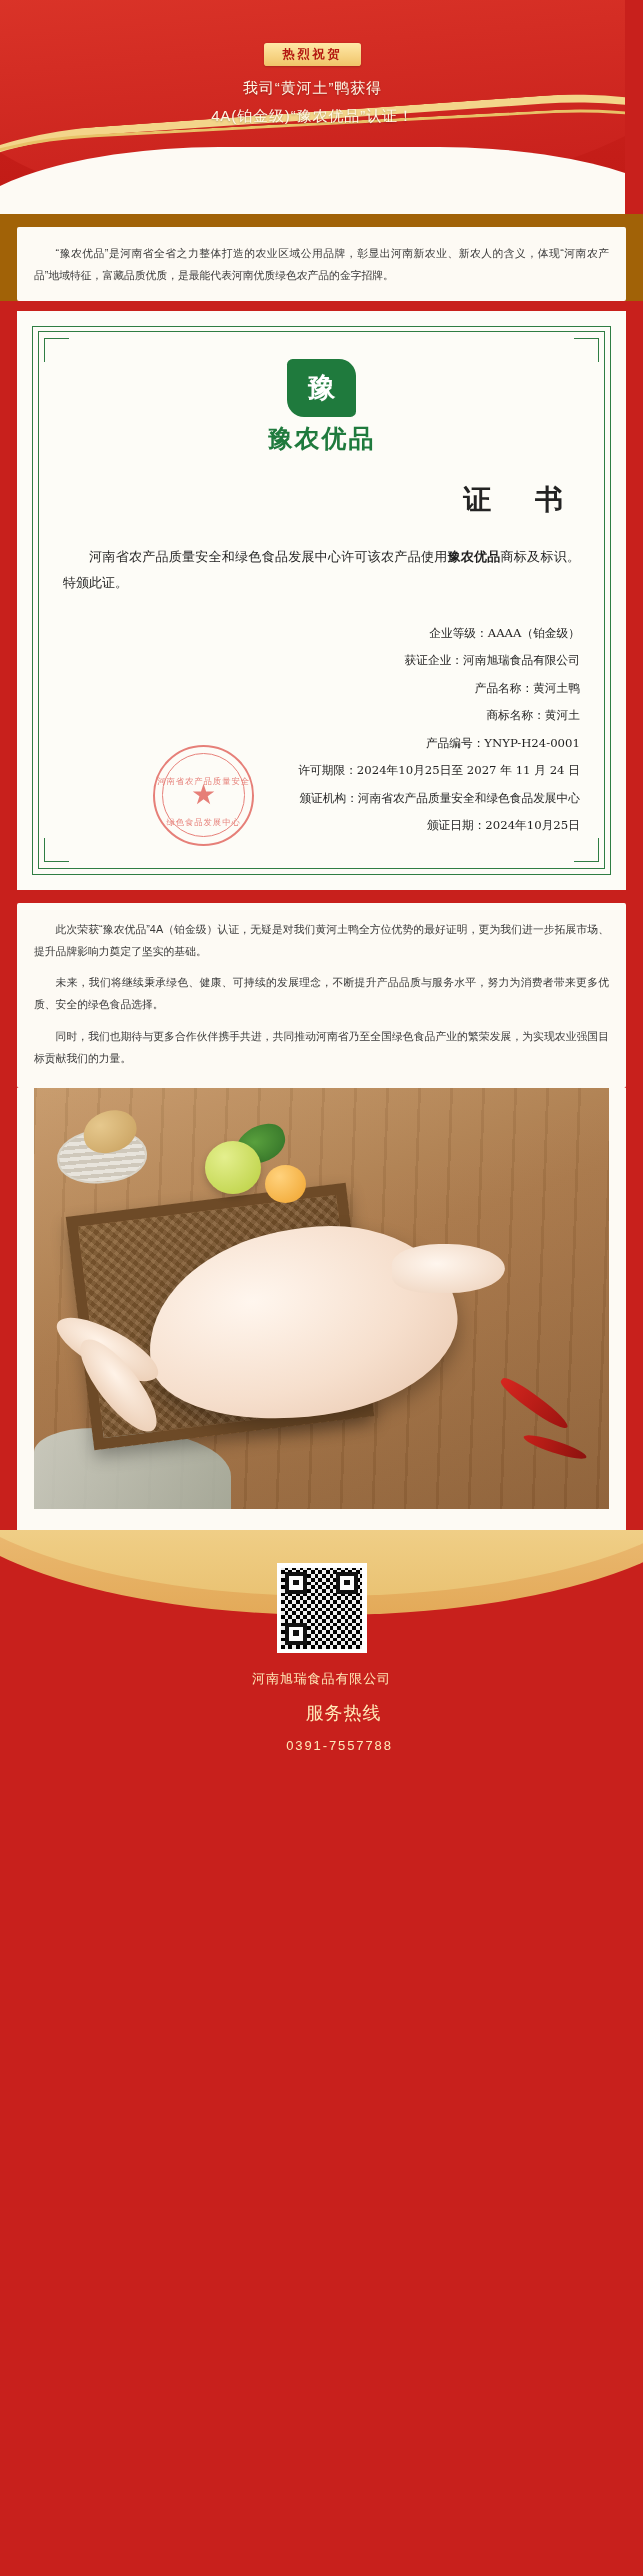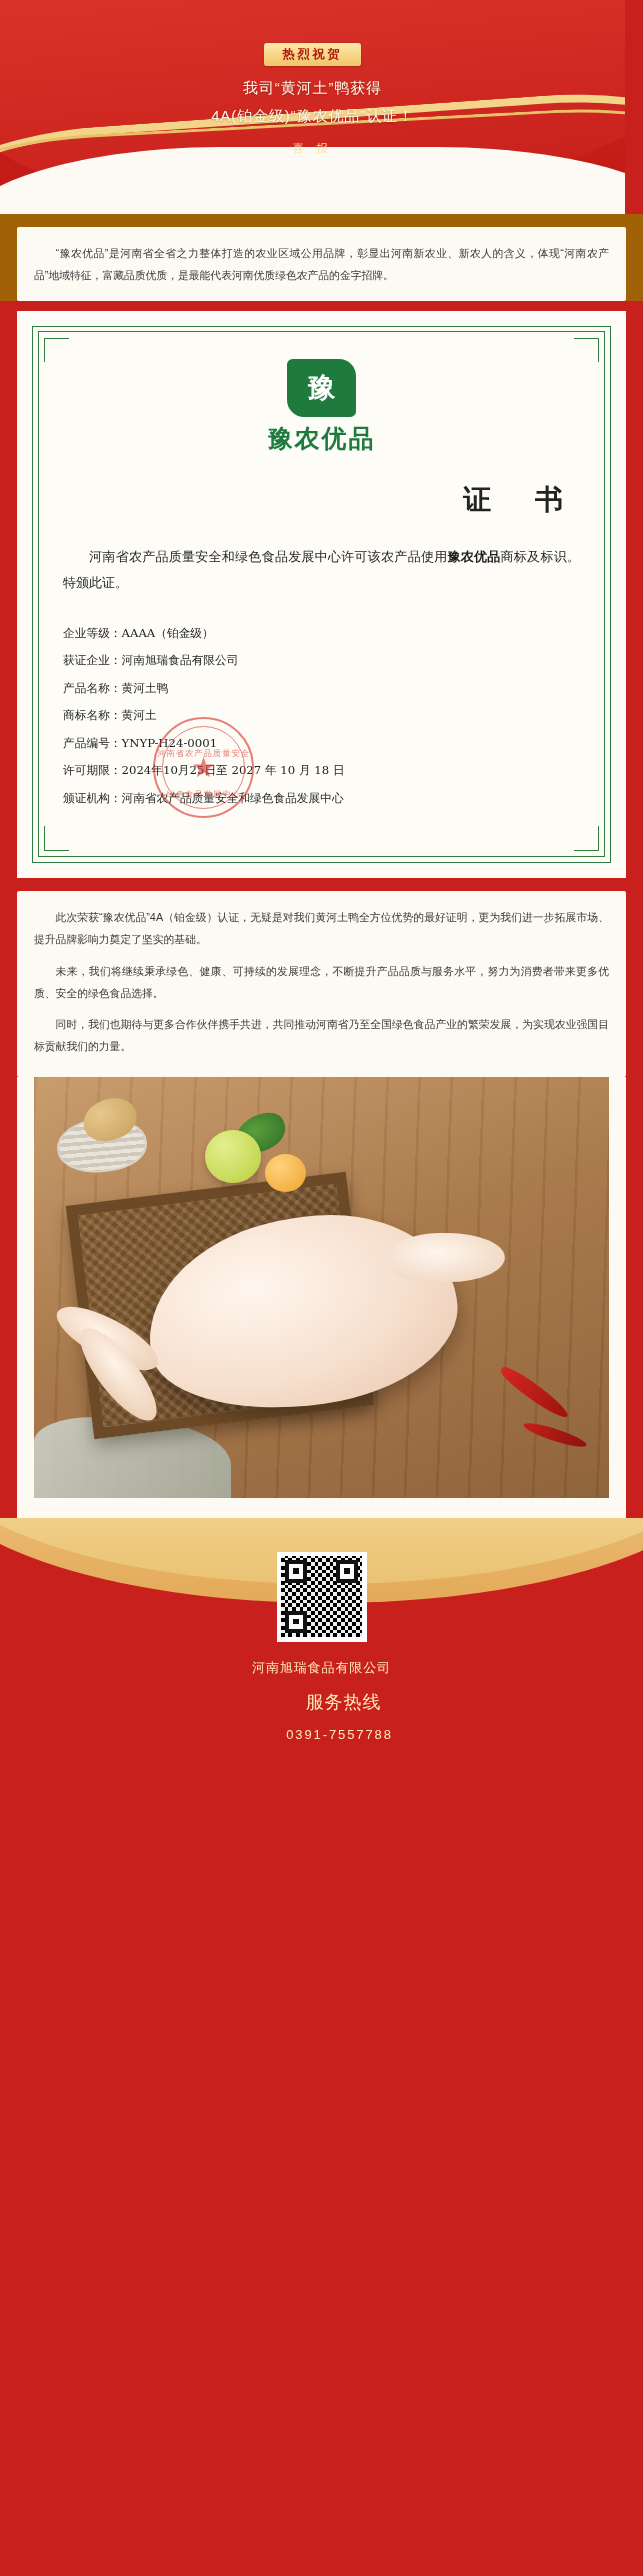--- a/index.html
+++ b/index.html
@@ -191,21 +191,21 @@
   }
   .cert-body b { font-weight: bold; }
   .cert-fields {
     margin-top: 24.4px;
     font-size: 11.7px;
     line-height: 2.35;
     color: #1f1f1f;
     font-family: "DejaVu Serif", serif;
     position: relative;
   }
-  .cert-field { white-space: nowrap; }
+  .cert-field { white-space: nowrap; text-align: right; }
   .seal {
     position: absolute;
     left: 90px; bottom: -5.6px;
     width: 101px; height: 101px;
     border: 2.8px solid #d8342c;
     border-radius: 50%;
     opacity: .62;
     pointer-events: none;
   }
   .seal-inner {
@@ -460,21 +460,20 @@
     <div class="hdr-swoosh-red"></div>
     <div class="hdr-gold-arc"></div>
     <div class="hdr-gold-arc2"></div>
     <div class="hdr-bottom-gold"></div>
     <div class="hdr-bottom-white"></div>
 
     <div class="hdr-inner">
       <div class="ribbon">热烈祝贺</div>
       <div class="hdr-line1">我司“黄河土”鸭获得</div>
       <div class="hdr-line2">4A(铂金级)“豫农优品”认证！</div>
-      <div class="hdr-sub">喜 报</div>
     </div>
   </div>
 
   <div class="band">
     <div class="panel">
       <div class="intro-text">“豫农优品”是河南省全省之力整体打造的农业区域公用品牌，彰显出河南新农业、新农人的含义，体现“河南农产品”地域特征，富藏品质优质，是最能代表河南优质绿色农产品的金字招牌。</div>
     </div>
   </div>
 
   <div class="cert-wrap">
@@ -507,24 +506,27 @@
             <div class="cert-field">
               <span>产品名称：</span><span>黄河土鸭</span>
             </div>
             <div class="cert-field">
               <span>商标名称：</span><span>黄河土</span>
             </div>
             <div class="cert-field">
               <span>产品编号：</span><span>YNYP-H24-0001</span>
             </div>
             <div class="cert-field">
-              <span>许可期限：</span><span>2024年10月25日至 2027 年 10 月 18 日</span>
+              <span>许可期限：</span><span>2024年10月25日至 2027 年 11 月 24 日</span>
             </div>
             <div class="cert-field">
               <span>颁证机构：</span><span>河南省农产品质量安全和绿色食品发展中心</span>
+            </div>
+            <div class="cert-field">
+              <span>颁证日期：</span><span>2024年10月25日</span>
             </div>
 
             <div class="seal">
               <span class="seal-inner"></span>
               <span class="seal-text">河南省农产品质量安全</span>
               <span class="seal-star">★</span>
               <span class="seal-text-b">绿色食品发展中心</span>
             </div>
           </div>
 

